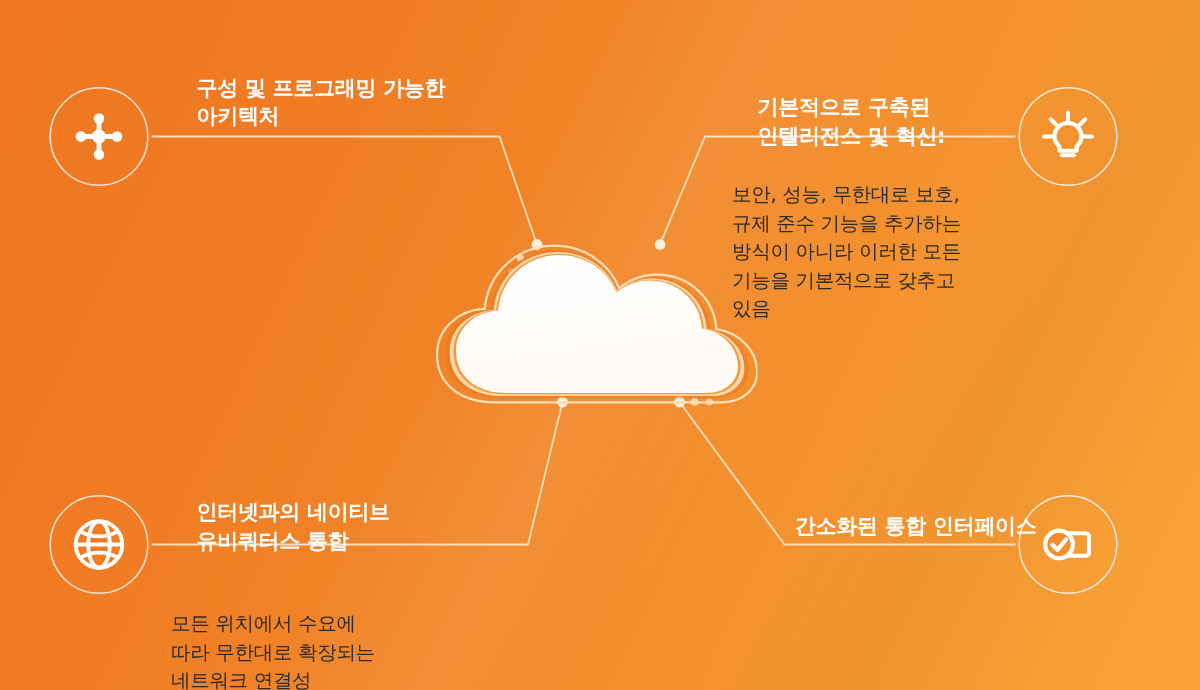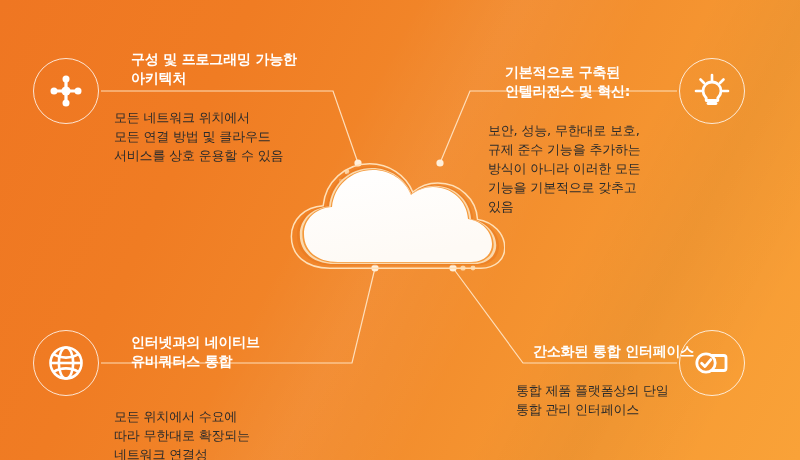--- a/index.html
+++ b/index.html
@@ -78,21 +78,21 @@
 
   .block.b-tl { left: 114px; top: 33px;  width: 225px; }
   .block.b-tl .body { margin-top: 20px; }
 
   .block.b-tr { left: 488px; top: 46px;  width: 220px; }
   .block.b-tr .body { margin-top: 20px; }
 
   .block.b-bl { left: 114px; top: 316px; width: 225px; }
   .block.b-bl .body { margin-top: 36px; }
 
-  .block.b-br { left: 516px; top: 325px; width: 220px; }
+  .block.b-br { left: 488px; top: 325px; width: 220px; text-align: right; }
   .block.b-br .body { margin-top: 20px; }
 
   
   #cloud-wrap {
     position: absolute;
     left: 290px;
     top: 150px;
     width: 215px;
     height: 130px;
   }
@@ -209,23 +209,20 @@
     <svg width="40" height="32" viewBox="0 0 40 32">
       <rect x="17" y="8.5" width="17" height="15" rx="2.2" fill="none" stroke="#ffffff" stroke-width="2.8"></rect>
       <circle cx="14" cy="16" r="9.2" fill="#f2902f" stroke="#ffffff" stroke-width="2.8"></circle>
       <path d="M9.6,16.2 L12.9,19.6 L18.8,12.6" fill="none" stroke="#ffffff" stroke-width="2.8" stroke-linecap="round" stroke-linejoin="round"></path>
     </svg>
   </div>
 
   <div class="block b-tl">
     <p class="title">구성 및 프로그래밍 가능한
 아키텍처</p>
-    <p class="body">모든 네트워크 위치에서
-모든 연결 방법 및 클라우드
-서비스를 상호 운용할 수 있음</p>
   </div>
 
   <div class="block b-tr">
     <p class="title">기본적으로 구축된
 인텔리전스 및 혁신:</p>
     <p class="body">보안, 성능, 무한대로 보호,
 규제 준수 기능을 추가하는
 방식이 아니라 이러한 모든
 기능을 기본적으로 갖추고
 있음</p>
@@ -234,17 +231,15 @@
   <div class="block b-bl">
     <p class="title">인터넷과의 네이티브
 유비쿼터스 통합</p>
     <p class="body">모든 위치에서 수요에
 따라 무한대로 확장되는
 네트워크 연결성</p>
   </div>
 
   <div class="block b-br">
     <p class="title">간소화된 통합 인터페이스</p>
-    <p class="body">통합 제품 플랫폼상의 단일
-통합 관리 인터페이스</p>
   </div>
 
 </div>
 
 </body></html>

